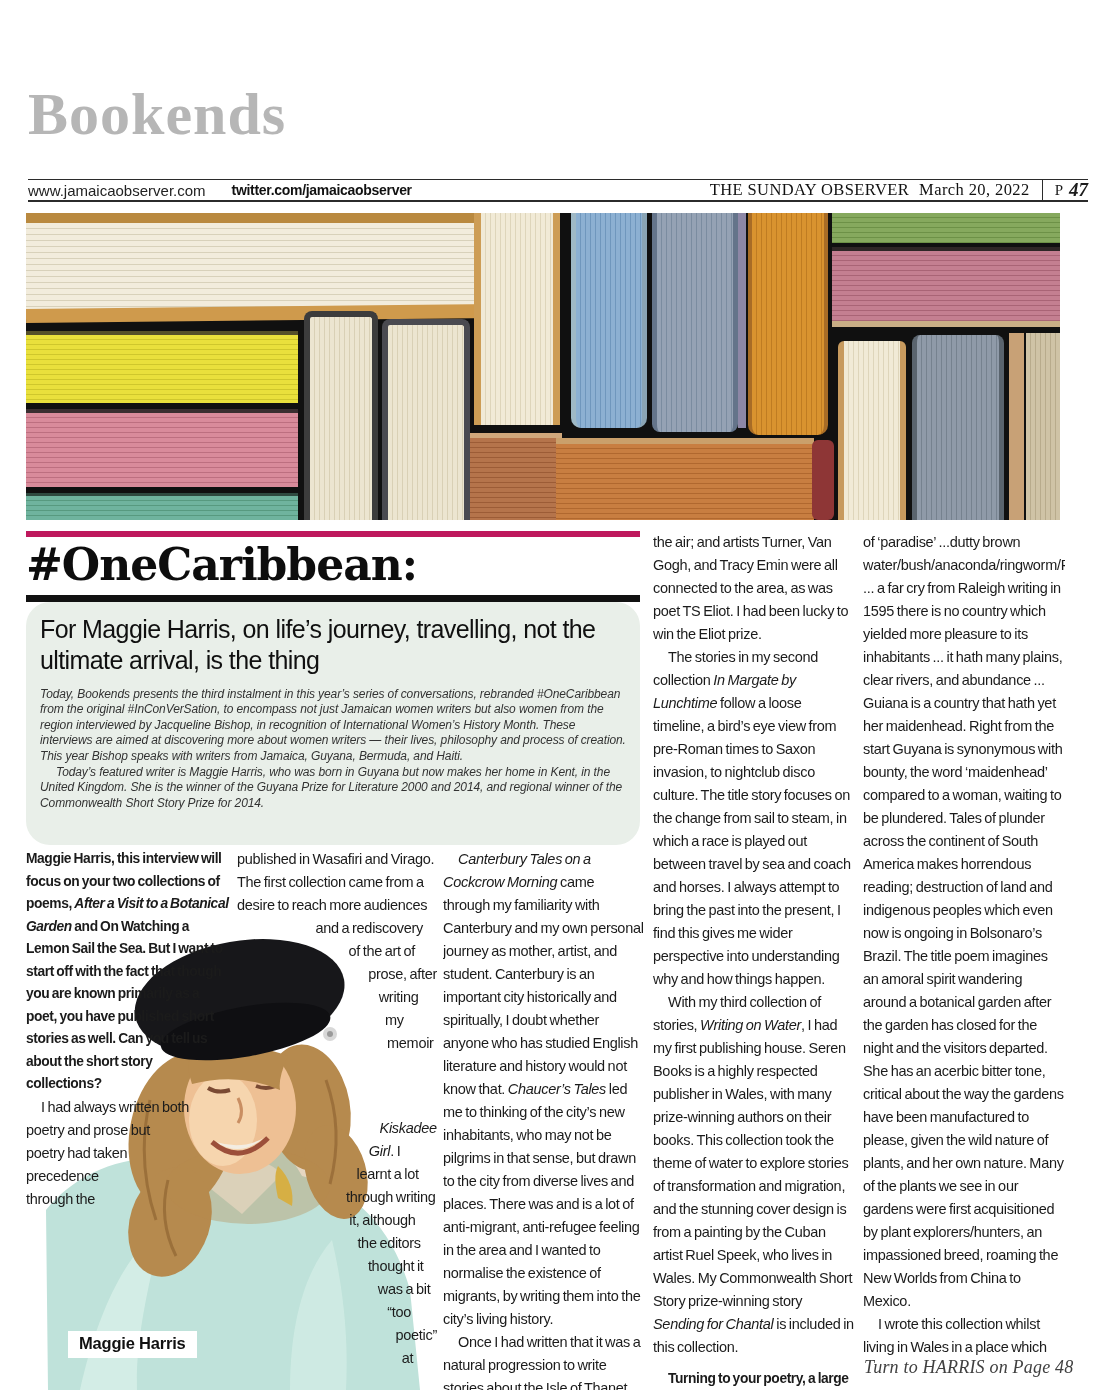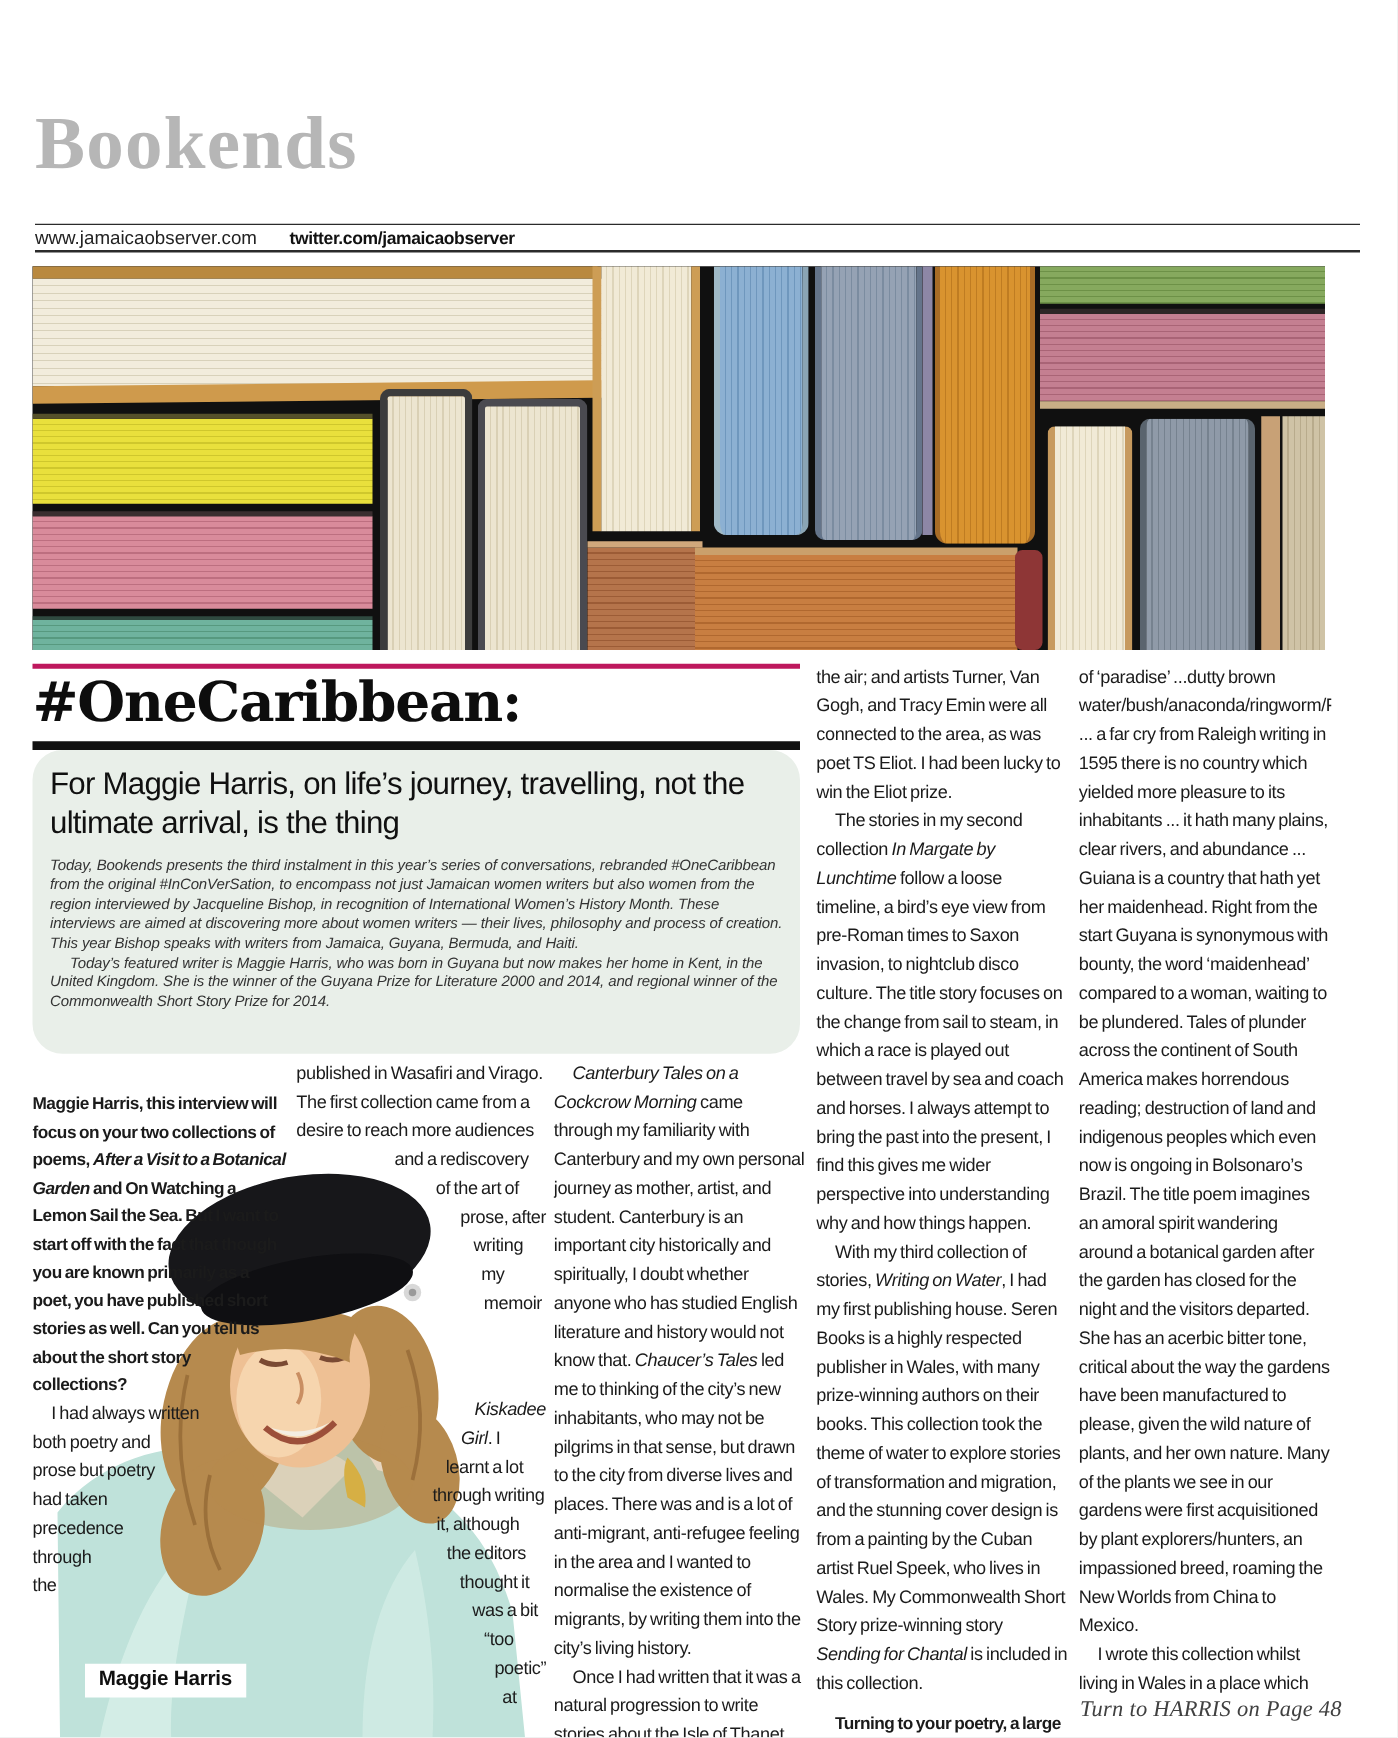--- a/index.html
+++ b/index.html
@@ -44,42 +44,42 @@
   .pgH-mauve  { background:repeating-linear-gradient(180deg,#c47f91 0 4px,#a96476 4px 5px); }
   .pgV-cream  { background:repeating-linear-gradient(90deg,#ece5d0 0 4px,#d9d0b5 4px 5px); }
   .pgV-cream2 { background:repeating-linear-gradient(90deg,#f1ead6 0 4px,#ded5ba 4px 5px); }
   .pgV-blue   { background:repeating-linear-gradient(90deg,#8cb0d2 0 4px,#6f97bd 4px 5px); }
   .pgV-slate  { background:repeating-linear-gradient(90deg,#95a2b4 0 4px,#7b8ca0 4px 5px); }
   .pgV-orange { background:repeating-linear-gradient(90deg,#d9932f 0 4px,#bf7c22 4px 5px); }
   .pgV-gray   { background:repeating-linear-gradient(90deg,#8f9aa8 0 4px,#76828f 4px 5px); }
   .pgV-beige  { background:repeating-linear-gradient(90deg,#cfc3a6 0 4px,#b8ab8c 4px 5px); }
 
   
-  .hblock { position:absolute; left:26px; top:531px; width:614px; border-top:4px solid #be185d; padding-top:3px; }
+  .hblock { position:absolute; left:26px; top:531px; width:614px; border-top:6px solid #be185d; padding-top:3px; }
   .hashtag {
     margin:2px 0 7px; font-family:"DejaVu Serif", serif; font-weight:700;
     font-size:44px; letter-spacing:-1px; color:#0d0d0d; line-height:1.05;
   }
   .thickrule { height:7px; background:#111; }
   .greenbox { background:#e9efe9; padding:12px 14px 10px; height:221px; overflow:hidden; box-sizing:content-box;border-radius:24px; }
   .sub {
     margin:0 0 10px; font-size:25px; font-weight:400; letter-spacing:-0.6px;
     line-height:1.25; color:#101010;
   }
   .intro p { margin:0; font-style:italic; font-size:12px; line-height:1.3; color:#333; letter-spacing:-0.1px; }
   .intro p.indent { text-indent:16px; }
 
   
   .col {
     position:absolute; font-size:14.5px; line-height:23px; letter-spacing:-0.3px;
     word-spacing:-1px; color:#1b1b1b; overflow:hidden; z-index:2; text-align:left;
   }
   .col p { margin:0; text-indent:15px; }
   .col p.first { text-indent:0; }
-  .col p.q { font-weight:700; font-size:13.8px; letter-spacing:-0.4px; line-height:22.5px;margin-top:24px; }
+  .col p.q { font-weight:700; font-size:13.8px; letter-spacing:-0.4px; line-height:22.5px; }
   .col p.qgap { margin-top:9px; }
   .si { font-style:italic; }
   #c1 { left:26px;  top:848px; width:204px; height:542px; }
   #c2 { left:237px; top:848px; width:200px; height:542px; }
   #c3 { left:443px; top:848px; width:201px; height:542px; }
   #c4 { left:653px; top:531px; width:201px; height:859px; }
   #c5 { left:863px; top:531px; width:202px; height:828px; }
   .wrapR {
     float:right; width:172px; height:542px;
     shape-outside: polygon(100% 47%, 70% 52%, 50% 60%, 34% 68%, 22% 76%, 12% 86%, 6% 100%, 100% 100%);
@@ -106,20 +106,27 @@
 </head>
 <body>
 
 <div class="page">
 
   <h1 class="masthead">Bookends</h1>
 
   <div class="infobar">
     <span class="site">www.jamaicaobserver.com</span>
     <span class="twit">twitter.com/jamaicaobserver</span>
+    <span class="right">
+      <span class="paper">THE SUNDAY OBSERVER</span>
+      <span class="date">March 20, 2022</span>
+      <span class="vdiv"></span>
+      <span class="pprefix">P</span>
+      <span class="pnum">47</span>
+    </span>
   </div>
 
   <div class="books">
     <div class="b" style="left:0;top:0;width:452px;height:10px;background:#b9893f;"></div>
     <div class="b pgH-cream" style="left:0;top:10px;width:460px;height:86px;"></div>
     <div class="b" style="left:0;top:96px;width:470px;height:14px;background:#cf9a4c;transform:rotate(-0.6deg);transform-origin:left center;"></div>
     <div class="b pgH-yellow" style="left:0;top:118px;width:272px;height:72px;border-top:4px solid #55502a;"></div>
     <div class="b pgH-pink" style="left:0;top:196px;width:272px;height:78px;border-top:4px solid #3a2e30;"></div>
     <div class="b pgH-teal" style="left:0;top:280px;width:272px;height:27px;border-top:3px solid #2f4a40;"></div>
     <div class="b pgV-cream" style="left:278px;top:98px;width:74px;height:209px;border:6px solid #3c3c3c;border-bottom:none;border-radius:8px 8px 0 0;"></div>

